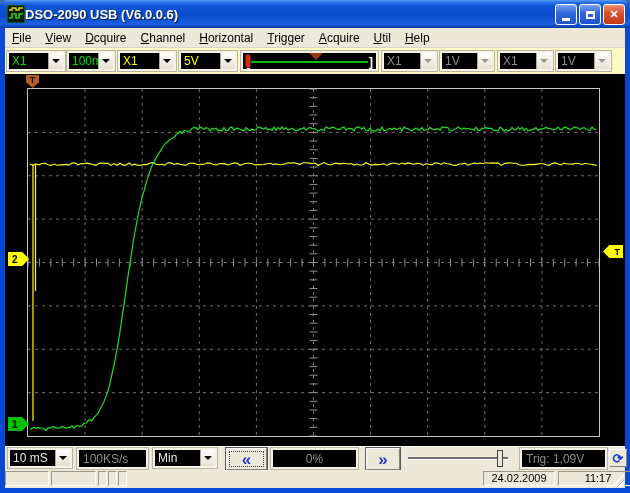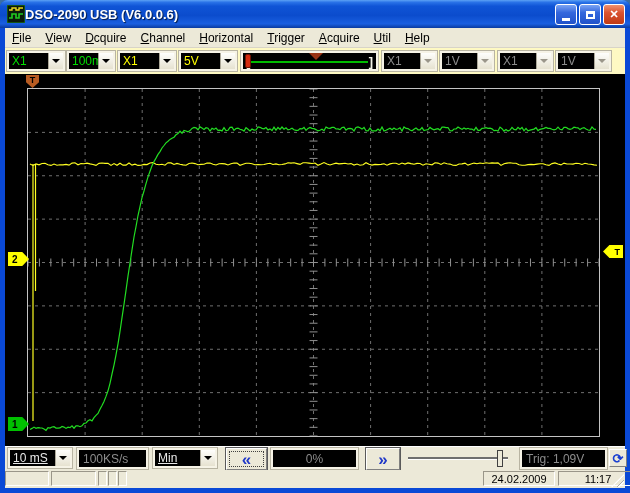--- a/index.html
+++ b/index.html
@@ -46,21 +46,21 @@
   }
   .combo .val { padding-left:3px; white-space:nowrap; overflow:hidden; flex:1; }
   .combo .arrowbtn {
     width:15px; height:100%; flex:0 0 auto; margin-left:auto;
     background:linear-gradient(180deg,#fefefc,#e6e2d0); border-left:1px solid #aca899;
     display:flex; align-items:center; justify-content:center;
   }
   .tri-down { width:0; height:0; border-left:4px solid transparent; border-right:4px solid transparent; border-top:4px solid #000; }
   .disabled .tri-down { border-top-color:#9a968a; }
   .val.green { color:#00dd00; } .val.yellow { color:#ffff00; }
-  .val.white { color:#e8e8e8;text-decoration:underline; } .val.gray { color:#8c8c8c; }
+  .val.white { color:#e8e8e8; } .val.gray { color:#8c8c8c; }
   
   #hpos {
     position:absolute; top:3px; left:236px; width:137px; height:20px; background:#000;
     border:2px solid #f6f3e6; outline:1px solid #b8b4a2;
   }
   #hpos .bracket { position:absolute; top:1px; color:#f4f4e8; font-size:13px; font-weight:bold; }
   #hpos .bracket.l { left:3px; } #hpos .bracket.r { right:3px; }
   #hpos-line { position:absolute; left:6px; right:8px; top:8px; height:2px; background:#00bb00; }
   #hpos-handle { position:absolute; left:2px; top:1px; width:6px; height:14px; background:#d42b10; border:1px solid #6e1203; border-radius:2px; }
   #hpos-tri { position:absolute; left:66px; top:0; width:0; height:0; border-left:7px solid transparent; border-right:7px solid transparent; border-top:7px solid #993314; }
@@ -111,21 +111,21 @@
   #refresh-btn {
     position:absolute; left:604px; top:2px; width:18px; height:18px; background:#ece9d8;
     border:1px solid; border-color:#fff #808080 #808080 #fff;
     display:flex; align-items:center; justify-content:center;
     color:#1a3fd0; font-size:13px; font-weight:bold;
   }
   
   #statusbar { position:absolute; left:5px; top:470px; width:620px; height:18px; background:#ece9d8; font-size:11px; color:#000; }
   .cell {
     position:absolute; top:1px; height:15px; border:1px solid; border-color:#9a9689 #fff #fff #9a9689;
-    display:flex; align-items:center; justify-content:center;
+    display:flex; justify-content:center;
   }
   #cell-a { left:0; width:44px; } #cell-b { left:46px; width:45px; }
   #cell-t1 { left:93px; width:9px; } #cell-t2 { left:103px; width:9px; } #cell-t3 { left:113px; width:9px; }
   #cell-date { left:478px; width:72px; } #cell-time { left:553px; width:80px; }
   #resize-grip {
     position:absolute; right:1px; bottom:1px; width:13px; height:13px;
     background:repeating-linear-gradient(135deg, transparent 0 3px, #aaa 3px 4px, #fff 4px 5px);
     clip-path:polygon(100% 0,100% 100%,0 100%);
   }
 </style>

